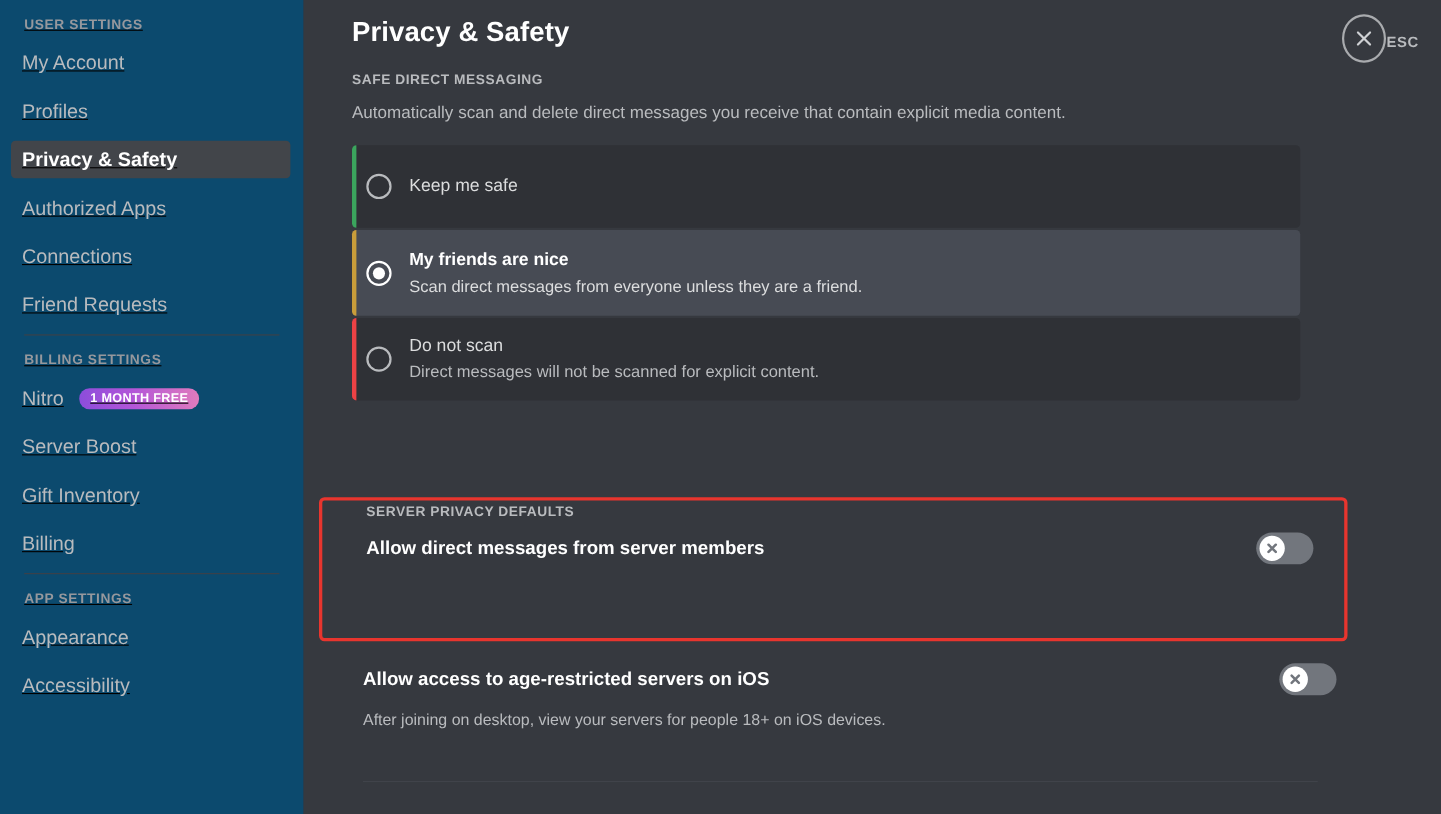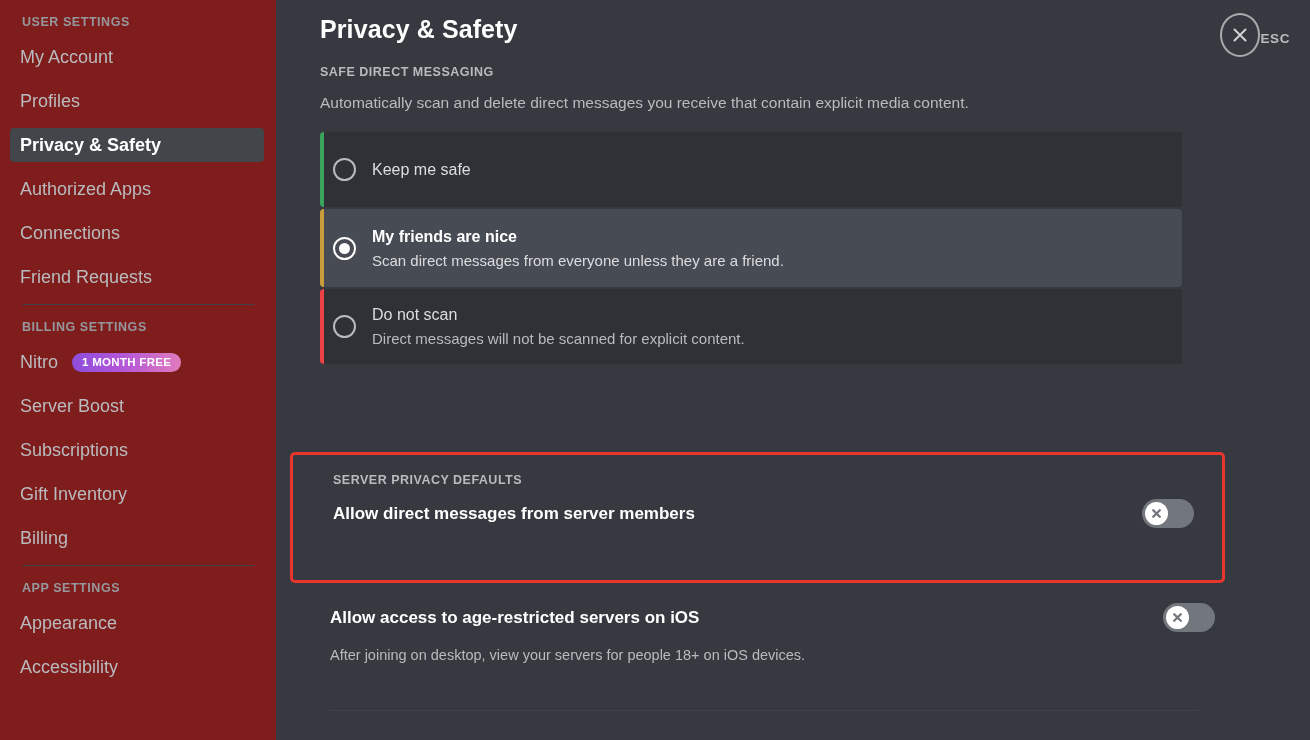--- a/index.html
+++ b/index.html
@@ -18,25 +18,26 @@
     width: 1310px;
     height: 740px;
     display: flex;
     background: #36393f;
   }
 
   
   #sidebar {
     width: 276px;
     height: 740px;
-    background: #7f1d1d;
+    background: #0c4a6e;
     flex: 0 0 276px;
     padding-top: 14px;
     position: relative;
     overflow: hidden;
+    text-decoration: underline;
   }
 
   .side-header {
     color: #96989d;
     font-size: 12.5px;
     font-weight: bold;
     letter-spacing: 0.55px;
     padding: 0 10px 0 22px;
     margin-bottom: 10px;
     line-height: 16px;
@@ -176,21 +177,21 @@
 
   
   #privacy-defaults {
     position: absolute;
     left: 290px;
     top: 452px;
     width: 935px;
     height: 131px;
     border: 3px solid #e8352e;
     border-radius: 5px;
-    padding: 17px 0 0 40px;
+    padding: 2px 0 0 40px;
   }
 
   .setting-row {
     display: flex;
     align-items: center;
     justify-content: space-between;
     margin-top: 11px;
     padding-right: 28px;
   }
   .setting-title {
@@ -304,23 +305,20 @@
     <div class="side-divider"></div>
 
     <div class="side-header">BILLING SETTINGS</div>
 
     <div class="side-item">
       <span>Nitro</span>
       <span class="nitro-badge">1 MONTH FREE</span>
     </div>
     <div class="side-item">
       <span>Server Boost</span>
-    </div>
-    <div class="side-item">
-      <span>Subscriptions</span>
     </div>
     <div class="side-item">
       <span>Gift Inventory</span>
     </div>
     <div class="side-item">
       <span>Billing</span>
     </div>
 
     <div class="side-divider"></div>
 

